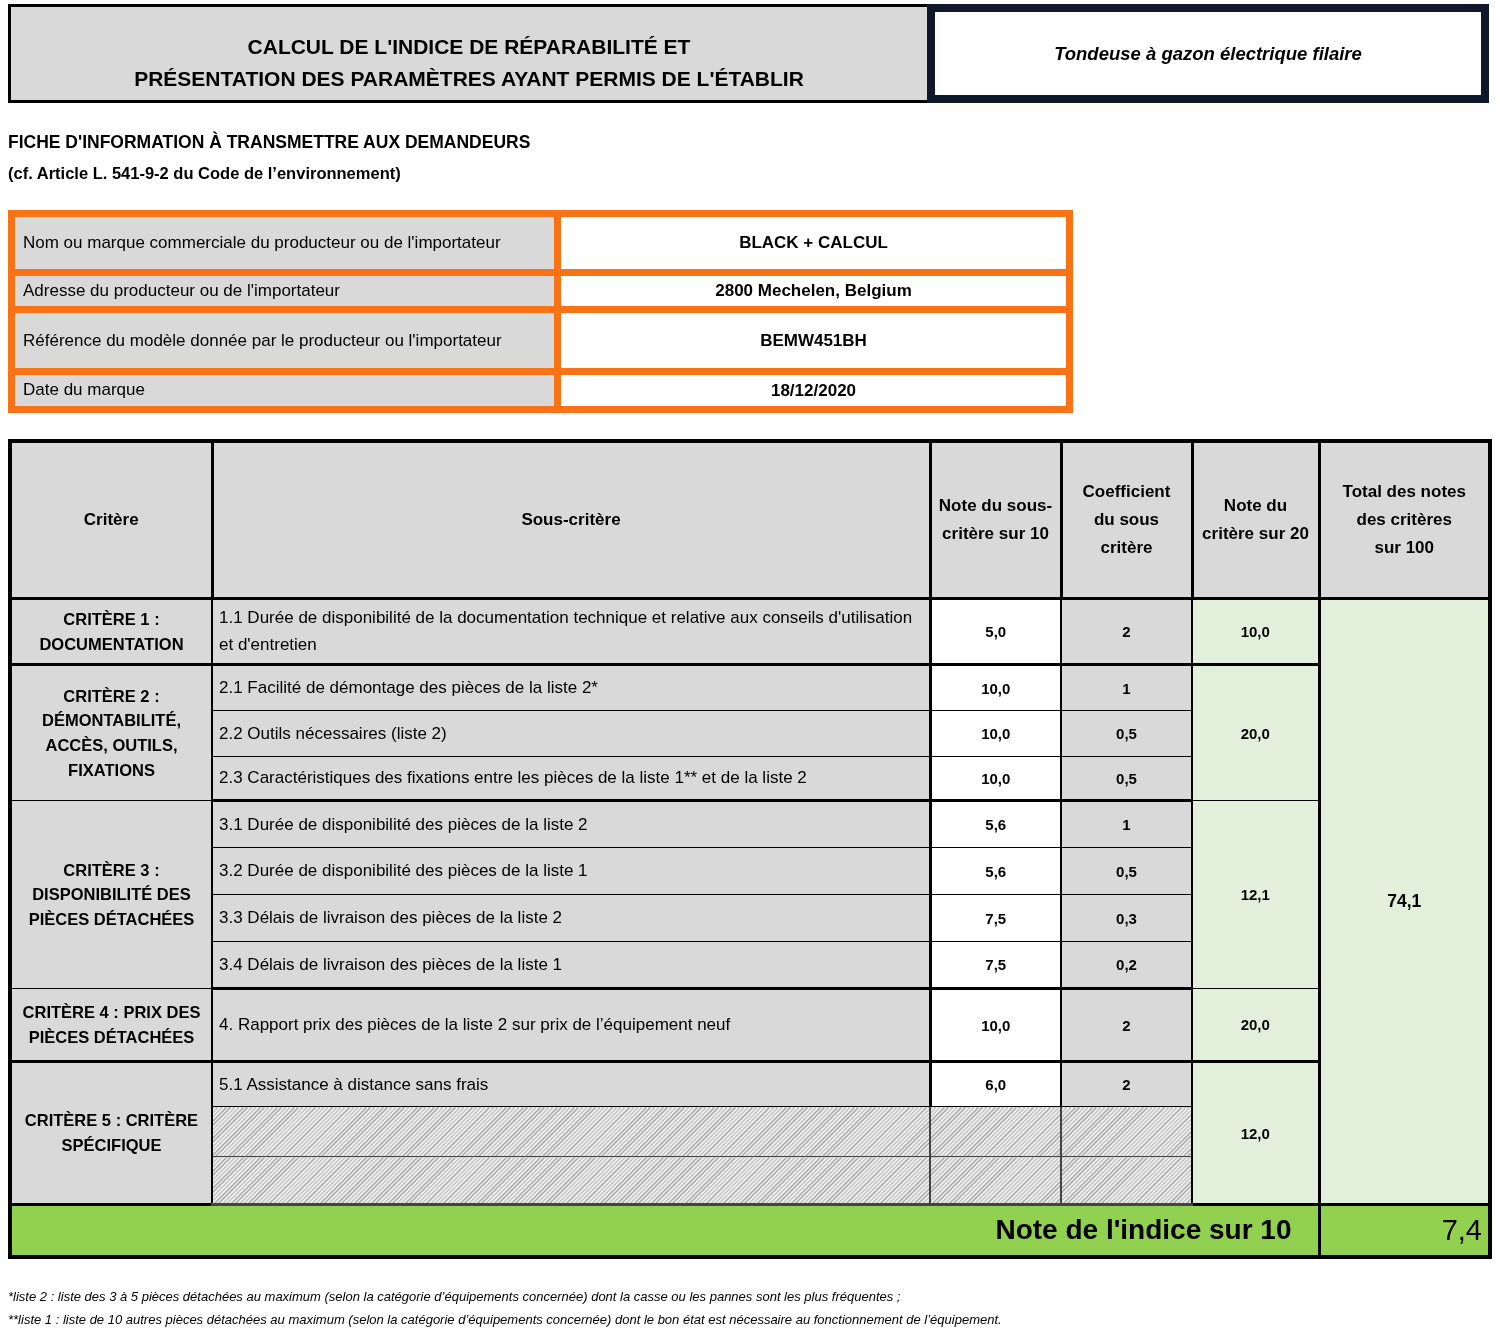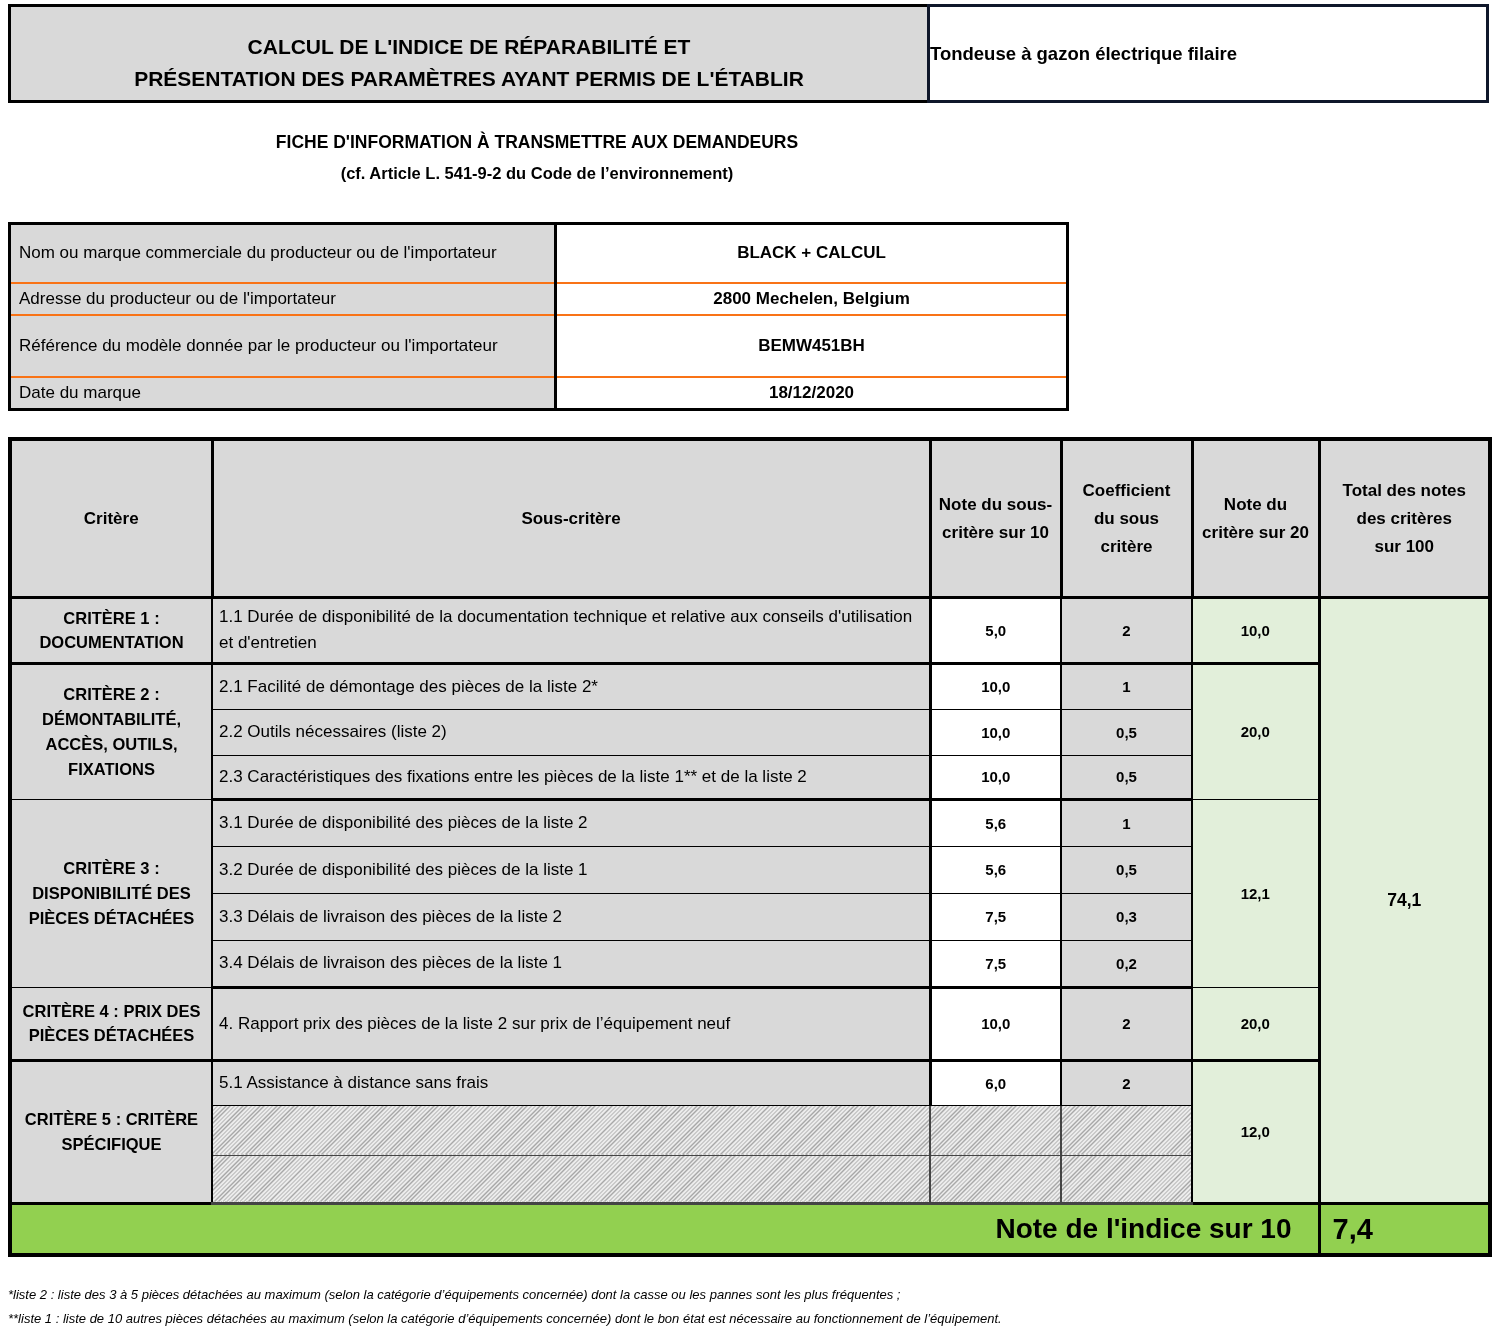--- a/index.html
+++ b/index.html
@@ -29,41 +29,43 @@
     background: var(--cell-gray);
     text-align: center;
     padding: 24px 10px 6px;
     font-weight: bold;
     font-size: 21px;
     line-height: 1.5;
   }
   .product-box {
     width: 562px;
     margin-left: -3px;
-    border: 3px solid #0f172a;
+    border: 8px solid #0f172a;
     background: #fff;
     display: flex;
     align-items: center;
-    font-weight: bold;
+    justify-content: center;
+    font-weight: bold;
+    font-style: italic;
     font-size: 18.5px;
   }
 
   
-  .subtitle { width: 1058px; text-align: center; margin: 29px 0 39px; font-weight: bold; }
+  .subtitle { width: 1058px; text-align: left; margin: 29px 0 27px; font-weight: bold; }
   .subtitle .sub1 { font-size: 17.5px; margin-bottom: 11px; }
   .subtitle .sub2 { font-size: 16.5px; }
 
   
   .info-table {
     border-collapse: collapse;
     table-layout: fixed;
     width: 1058px;
     border: 3px solid #000;
   }
-  .info-table td { border: 2px solid #f97316; padding: 2px 8px; font-size: 17px; }
+  .info-table td { border: 7px solid #f97316; padding: 2px 8px; font-size: 17px; }
   .info-table td.label { background: var(--cell-gray); border-right: 3px solid #000; line-height: 1.55; }
   .info-table td.value { background: #fff; font-weight: bold; text-align: center; }
 
   
   .main-table {
     margin-top: 26px;
     border-collapse: collapse;
     table-layout: fixed;
     width: 1484px;
     border: 4px solid #000;
@@ -116,22 +118,22 @@
     background: var(--index-green);
     vertical-align: middle;
   }
   td.idx-label {
     text-align: right;
     padding-right: 26px;
     font-weight: bold;
     font-size: 28px;
   }
   td.idx-value {
-    text-align: left;
-    font-weight: bold;
+    text-align: right;
+    font-weight: normal;
     font-size: 29px;
     border-left-width: 3px;
     padding-left: 12px;
   }
 
   
   .footnotes {
     margin-top: 26px;
     width: 1480px;
     font-style: italic;

